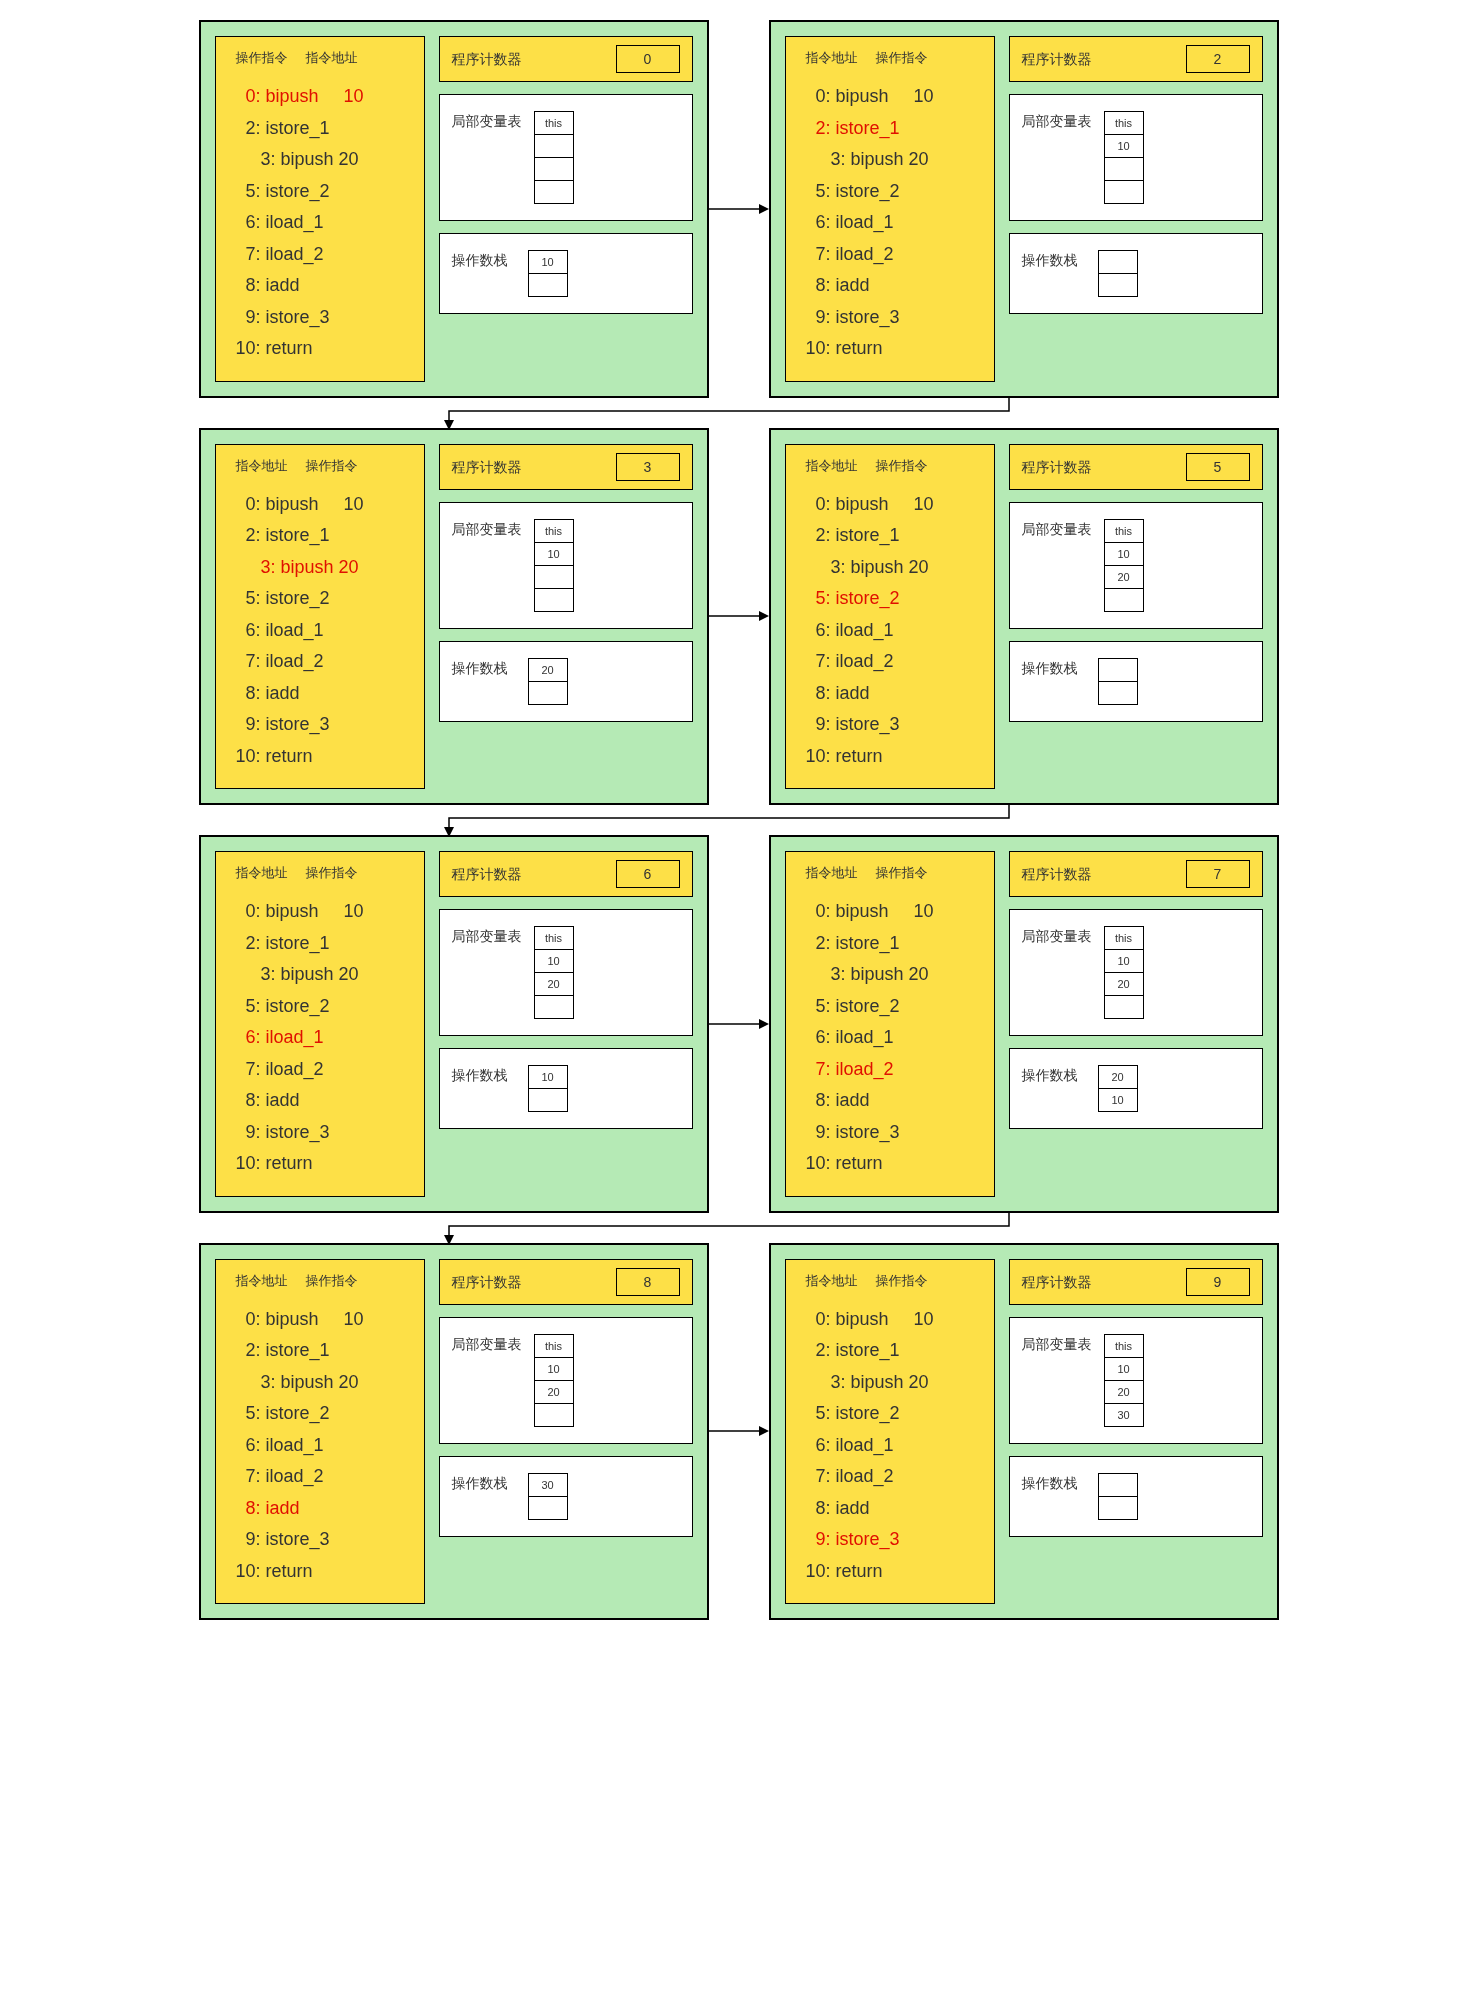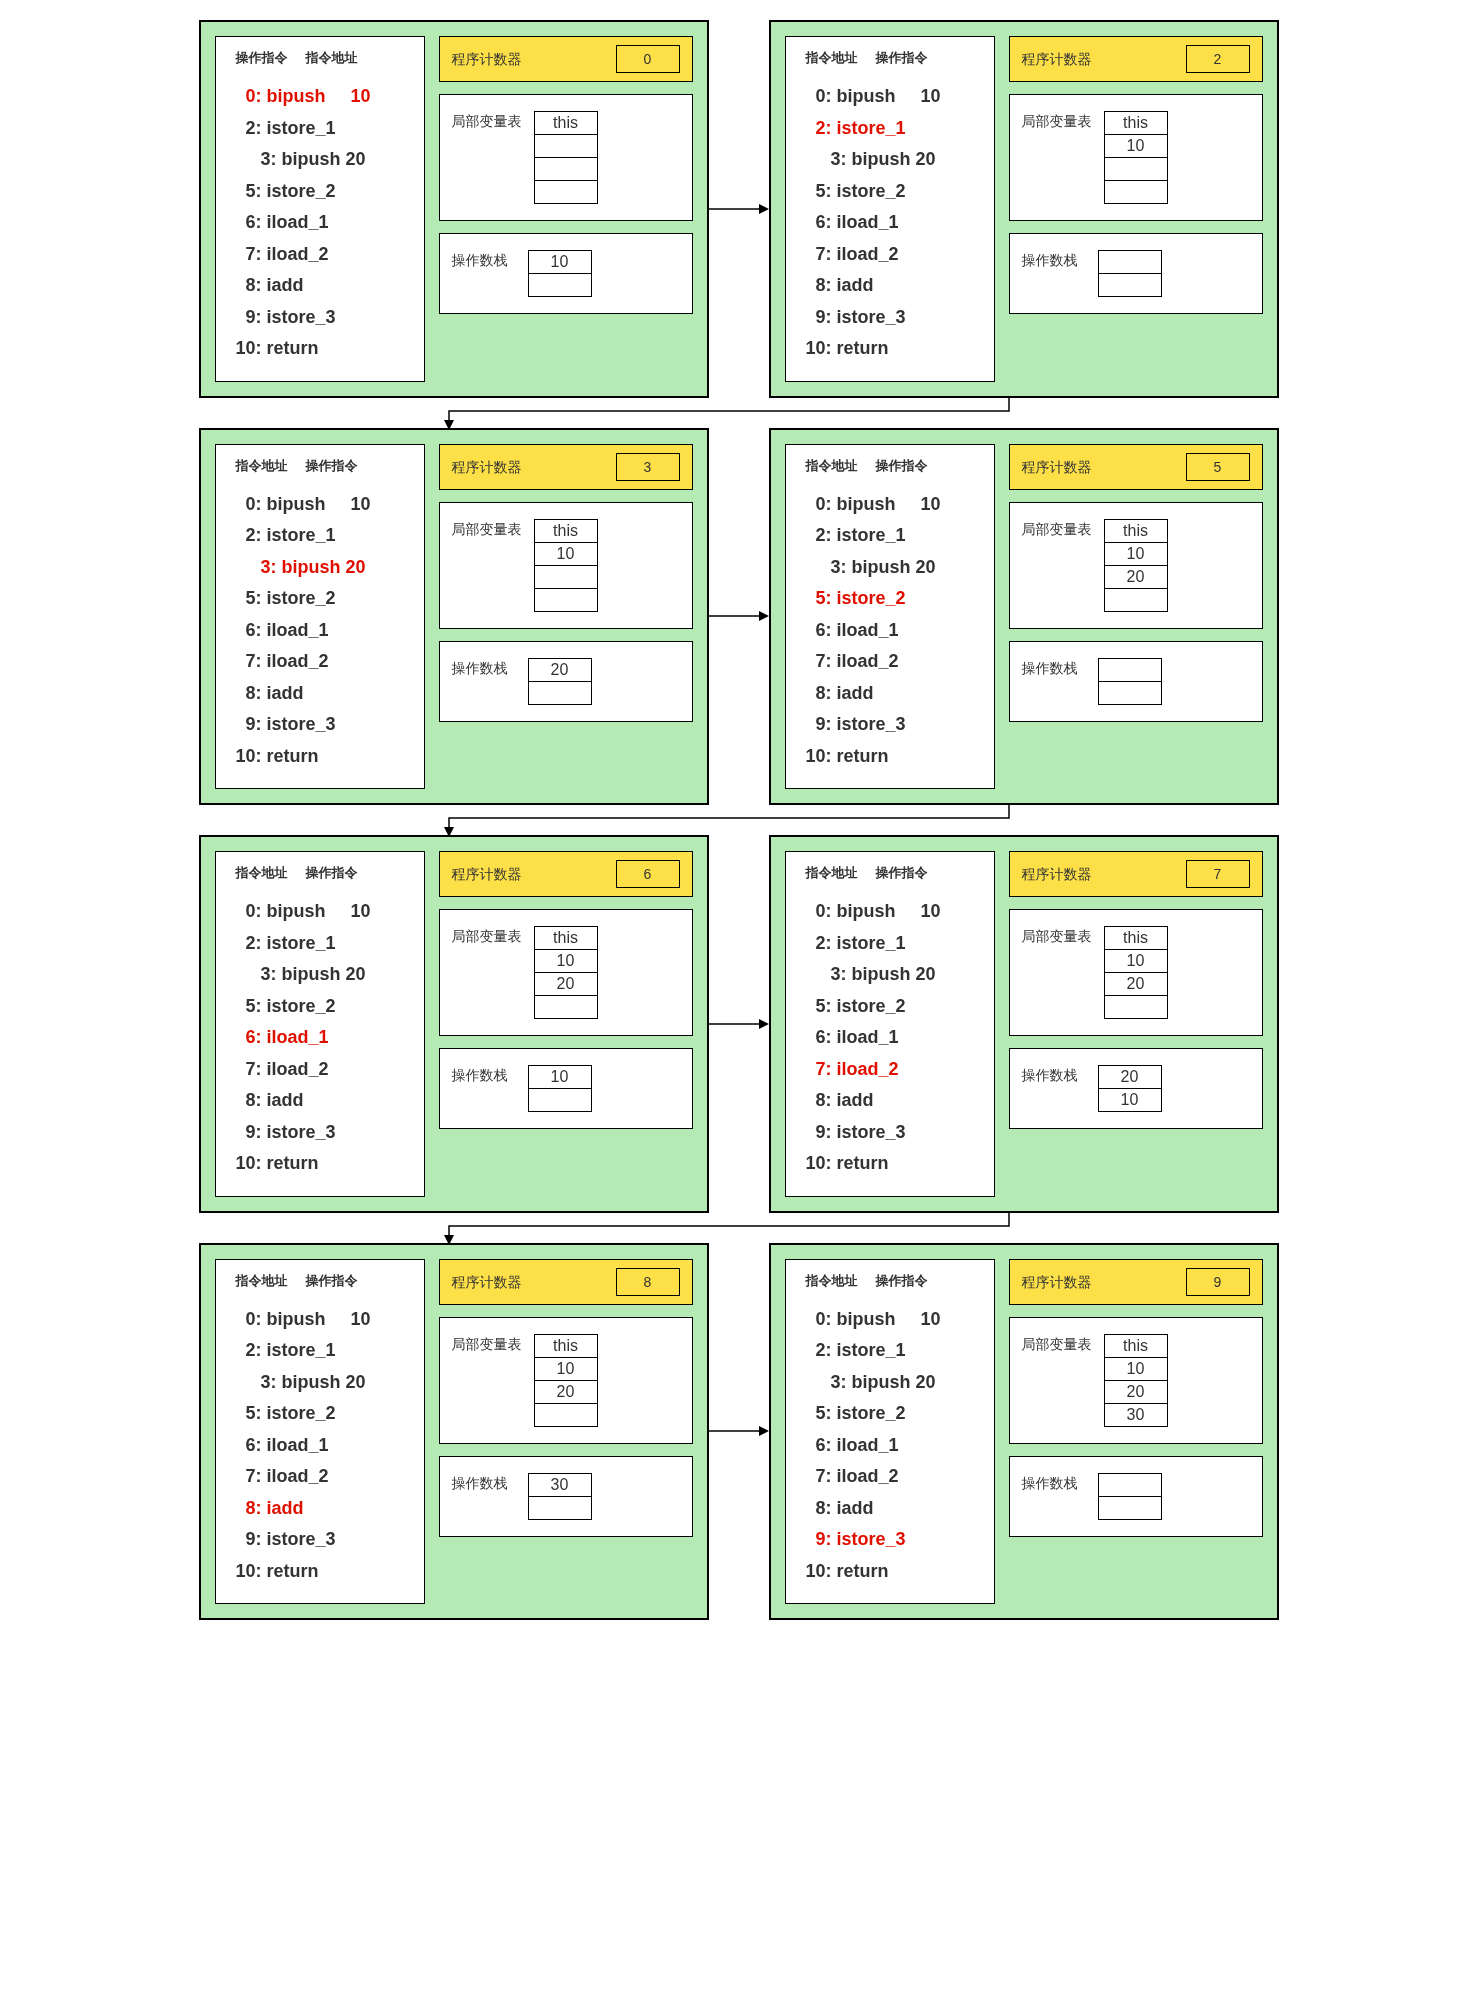--- a/index.html
+++ b/index.html
@@ -20,26 +20,25 @@
   }
   .frame {
     border: 2px solid #000;
     background: #b5eab5;
     padding: 14px;
     display: flex;
     gap: 14px;
     position: relative;
   }
   .instr-panel {
-    background: #ffffff;
+    background: #fde047;
     border: 1.5px solid #000;
     padding: 12px 16px 16px 20px;
     width: 210px;
     min-height: 240px;
-    font-weight: bold;
   }
   .instr-header {
     display: flex;
     gap: 18px;
     margin-bottom: 14px;
     font-size: 13px;
   }
   .instr-list {
     font-size: 18px;
     line-height: 1.75;
@@ -64,27 +63,27 @@
     font-size: 14px;
     padding-top: 2px;
     min-width: 64px;
   }
   .cells {
     display: flex;
     flex-direction: column;
   }
   .cell {
     border: 1px solid #000;
-    width: 64px;
+    width: 40px;
     height: 24px;
     display: flex;
     align-items: center;
     justify-content: center;
     margin-top: -1px;
-    font-size: 16px;
+    font-size: 11px;
   }
   .cell:first-child { margin-top: 0; }
   .pc-cell {
     border: 1.5px solid #000;
     width: 64px;
     height: 28px;
     display: flex;
     align-items: center;
     justify-content: center;
     font-size: 14px;

